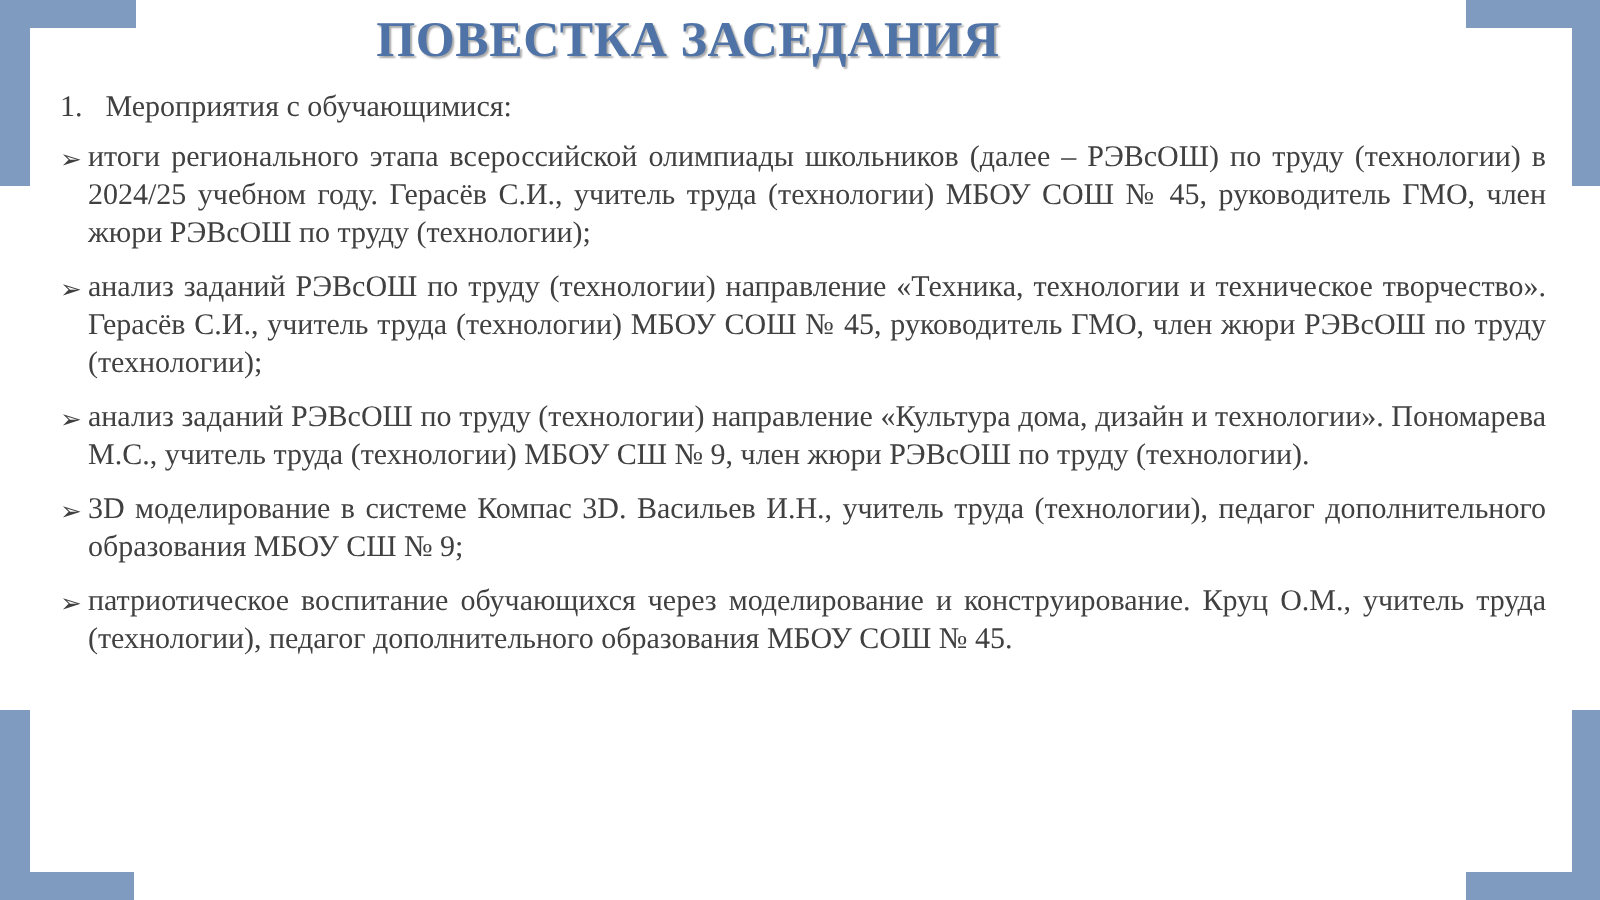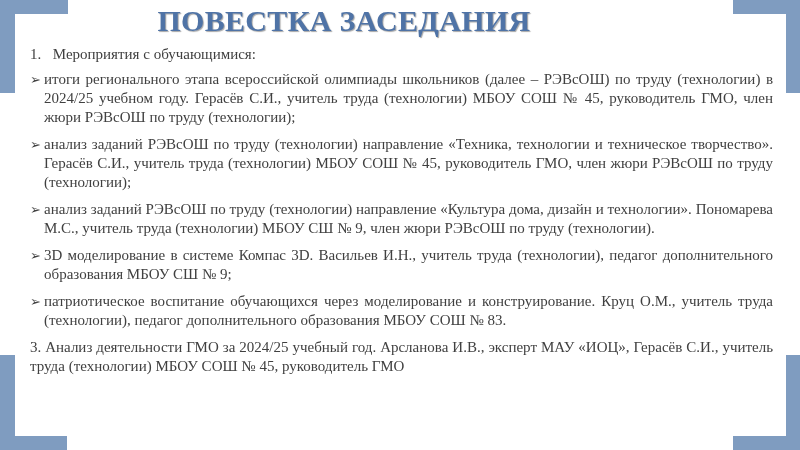--- a/index.html
+++ b/index.html
@@ -23,21 +23,21 @@
       background: #7f9cc0;
     }
     .title {
       position: absolute;
       top: 6px;
       left: 0;
       width: 688px;
       text-align: center;
       font-family: "Liberation Serif", serif;
       font-weight: bold;
-      font-size: 30px;
+      font-size: 25px;
       letter-spacing: 0.3px;
       color: #4f73a6;
       text-shadow: 1px 1px 1px rgba(0,0,0,0.35);
       line-height: 30px;
     }
     .content {
       position: absolute;
       left: 30px;
       top: 45px;
       width: 743px;
@@ -104,20 +104,19 @@
       <span>анализ заданий РЭВсОШ по труду (технологии) направление «Культура дома, дизайн и технологии». Пономарева М.С., учитель труда (технологии) МБОУ СШ № 9, член жюри РЭВсОШ  по труду (технологии).</span>
     </div>
 
 
     <div class="bullet">
       <span class="marker">➢</span>
       <span>3D моделирование в системе Компас 3D. Васильев И.Н., учитель труда (технологии), педагог дополнительного образования МБОУ СШ № 9;</span>
     </div>
     <div class="bullet">
       <span class="marker">➢</span>
-      <span>патриотическое воспитание обучающихся через моделирование и конструирование. Круц О.М., учитель труда (технологии), педагог дополнительного образования МБОУ СОШ № 83.</span>
+      <span>патриотическое воспитание обучающихся через моделирование и конструирование. Круц О.М., учитель труда (технологии), педагог дополнительного образования МБОУ СОШ № 45.</span>
     </div>
 
-    <div class="p">3. Анализ деятельности ГМО за 2024/25 учебный год. Арсланова И.В., эксперт МАУ «ИОЦ», Герасёв С.И., учитель труда (технологии) МБОУ СОШ № 45, руководитель ГМО</div>
 
 
   </div>
 </div>
 
 </body></html>

